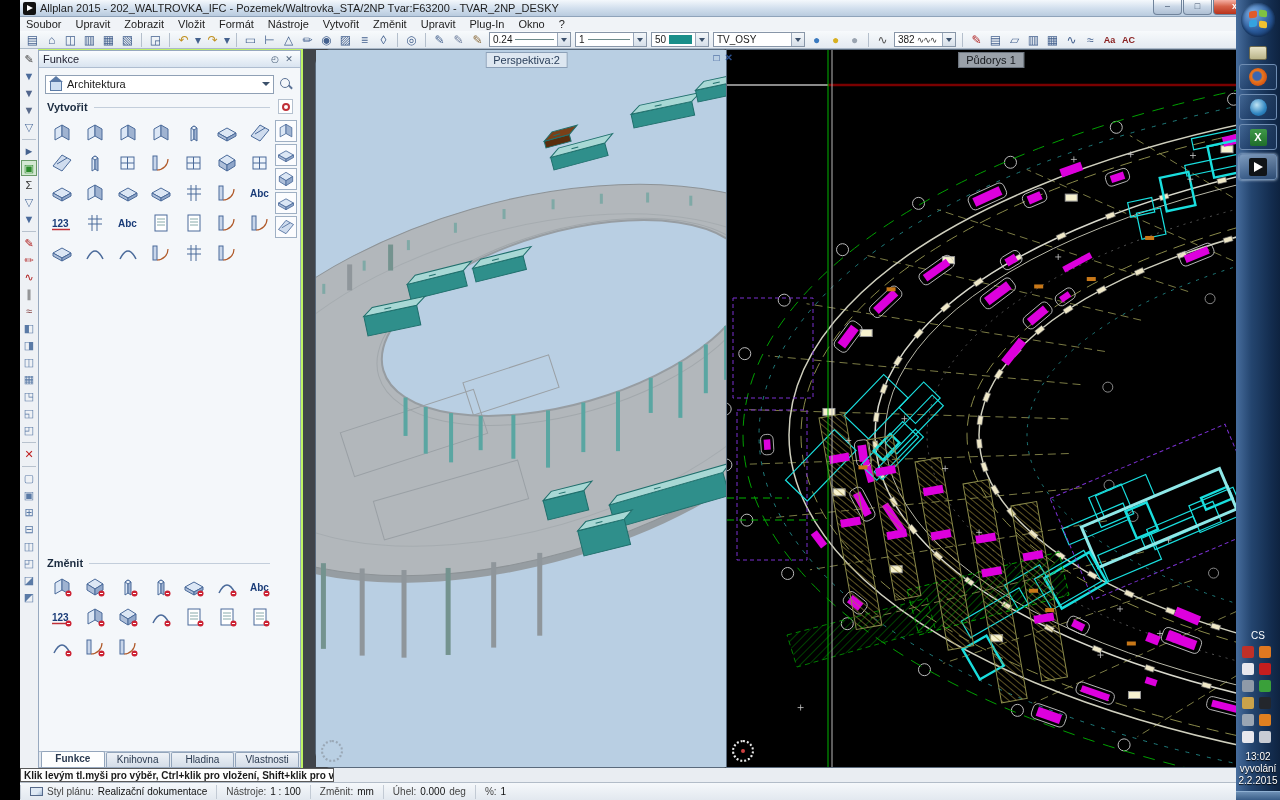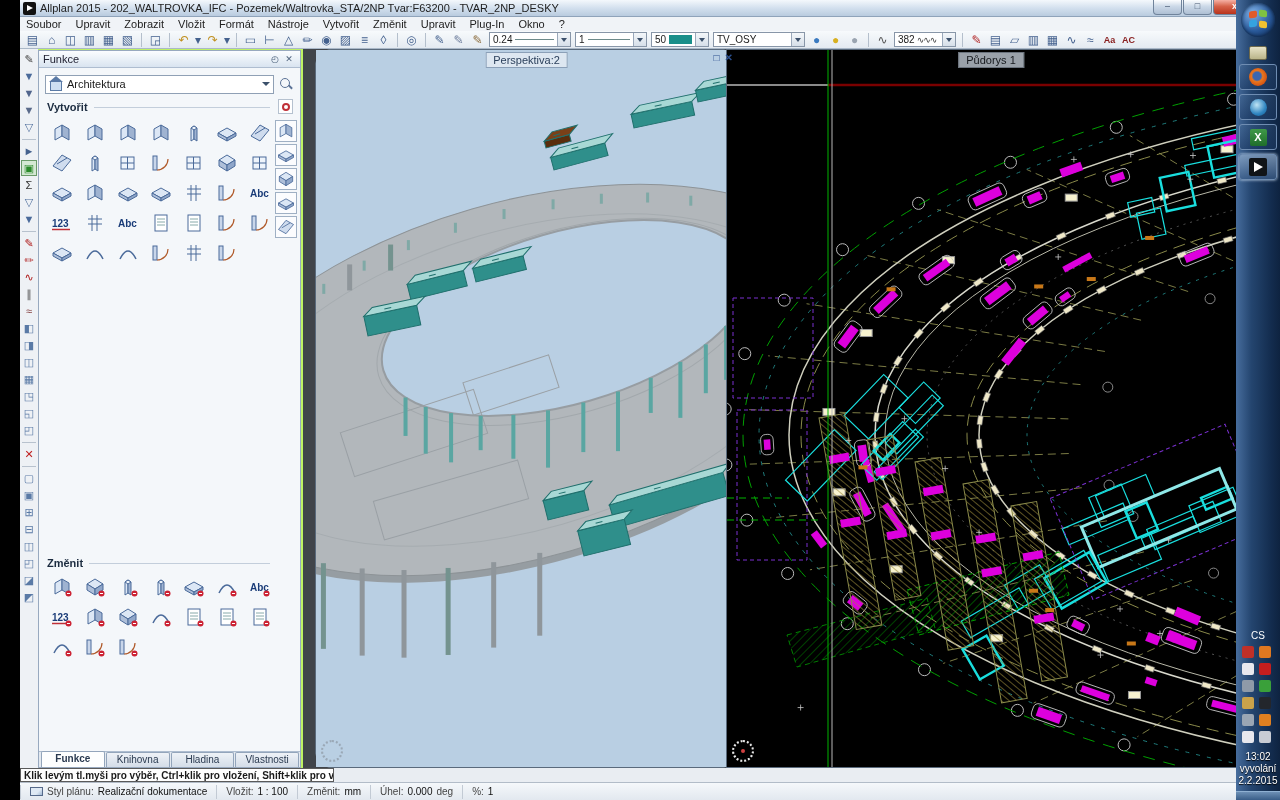--- a/index.html
+++ b/index.html
@@ -1125,21 +1125,21 @@
     </div>
     <div class="belowhint"></div>
 
     <div class="statusbar">
       <span class="sb-seg">
         <span class="sb-ico"></span>
         <span class="sb-label">Styl plánu:</span>
         <span class="sb-val">Realizační dokumentace</span>
       </span>
       <span class="sb-seg">
-        <span class="sb-label">Vložit:</span>
+        <span class="sb-label">Nástroje:</span>
         <span class="sb-val">1 : 100</span>
       </span>
       <span class="sb-seg">
         <span class="sb-label">Změnit:</span>
         <span class="sb-val">mm</span>
       </span>
       <span class="sb-seg">
         <span class="sb-label">Úhel:</span>
         <span class="sb-val">0.000</span>
         <span class="sb-label">deg</span>

